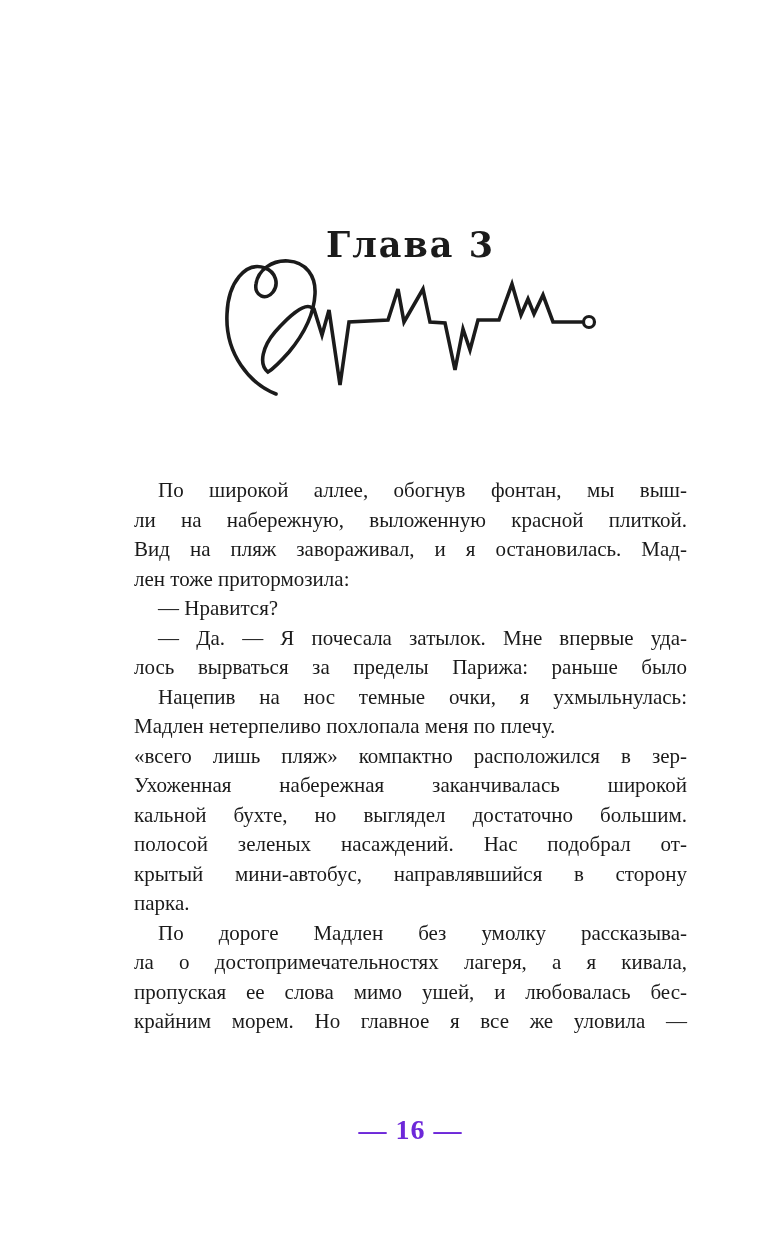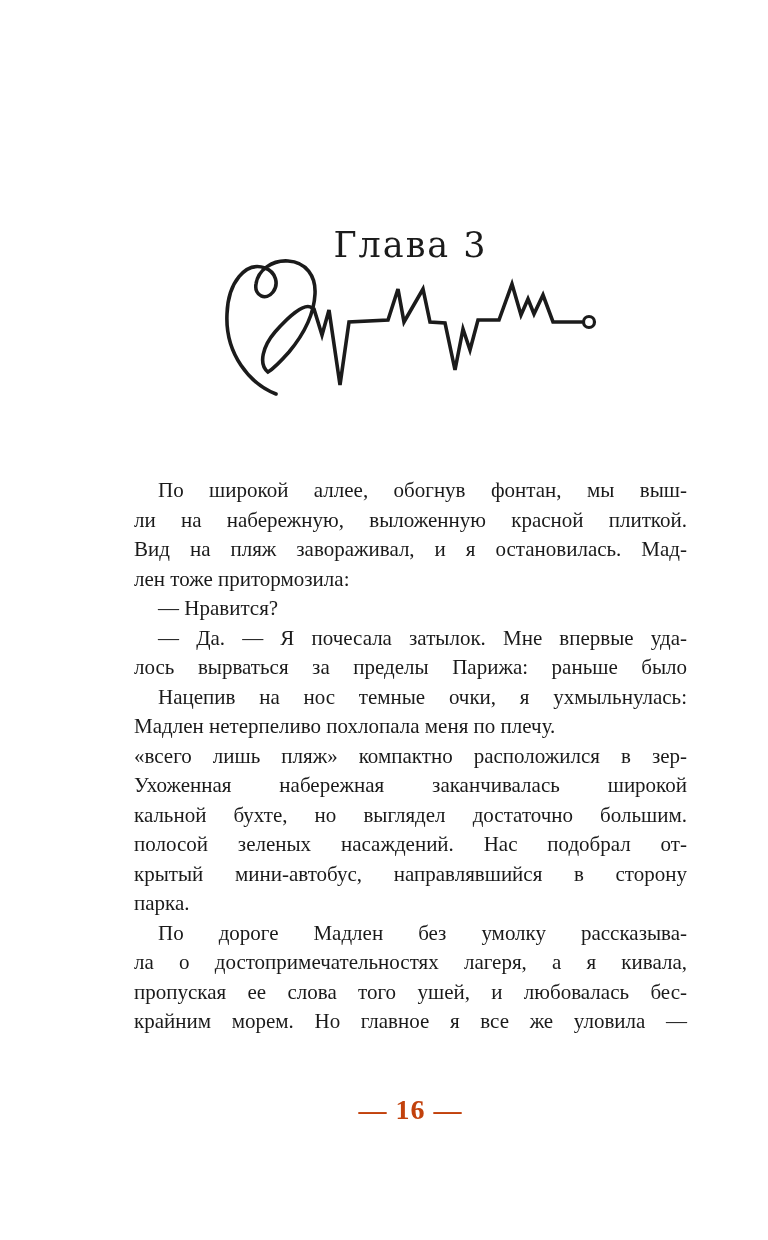--- a/index.html
+++ b/index.html
@@ -13,21 +13,21 @@
     width: 768px; height: 1240px;
     background: #ffffff;
     overflow: hidden;
   }
   .chapter {
     position: absolute;
     top: 224px; left: 134px; width: 553px;
     margin: 0;
     text-align: center;
     font-family: "DejaVu Serif", serif;
-    font-weight: 400;
+    font-weight: 700;
     font-size: 35px;
     line-height: 1.2;
     letter-spacing: 2px;
     color: #1b1b1b;
   }
   .doodle {
     position: absolute;
     top: 252px; left: 212px;
   }
   .body-text {
@@ -95,19 +95,19 @@
       <div class="line first">Нацепив на нос темные очки, я ухмыльнулась:</div>
       <div class="line last">Мадлен нетерпеливо похлопала меня по плечу.</div>
       <div class="line">«всего лишь пляж» компактно расположился в зер-</div>
       <div class="line">Ухоженная набережная заканчивалась широкой</div>
       <div class="line">кальной бухте, но выглядел достаточно большим.</div>
       <div class="line">полосой зеленых насаждений. Нас подобрал от-</div>
       <div class="line">крытый мини-автобус, направлявшийся в сторону</div>
       <div class="line last">парка.</div>
       <div class="line first">По дороге Мадлен без умолку рассказыва-</div>
       <div class="line">ла о достопримечательностях лагеря, а я кивала,</div>
-      <div class="line">пропуская ее слова того ушей, и любовалась бес-</div>
+      <div class="line">пропуская ее слова мимо ушей, и любовалась бес-</div>
       <div class="line">крайним морем. Но главное я все же уловила —</div>
     </div>
 
-  <div class="pageno" style="color: #c2410c;">— 16 —</div>
+  <div class="pageno" style="color: #6d28d9; margin-top: 20px;">— 16 —</div>
 
 </div>
 
 </body></html>

